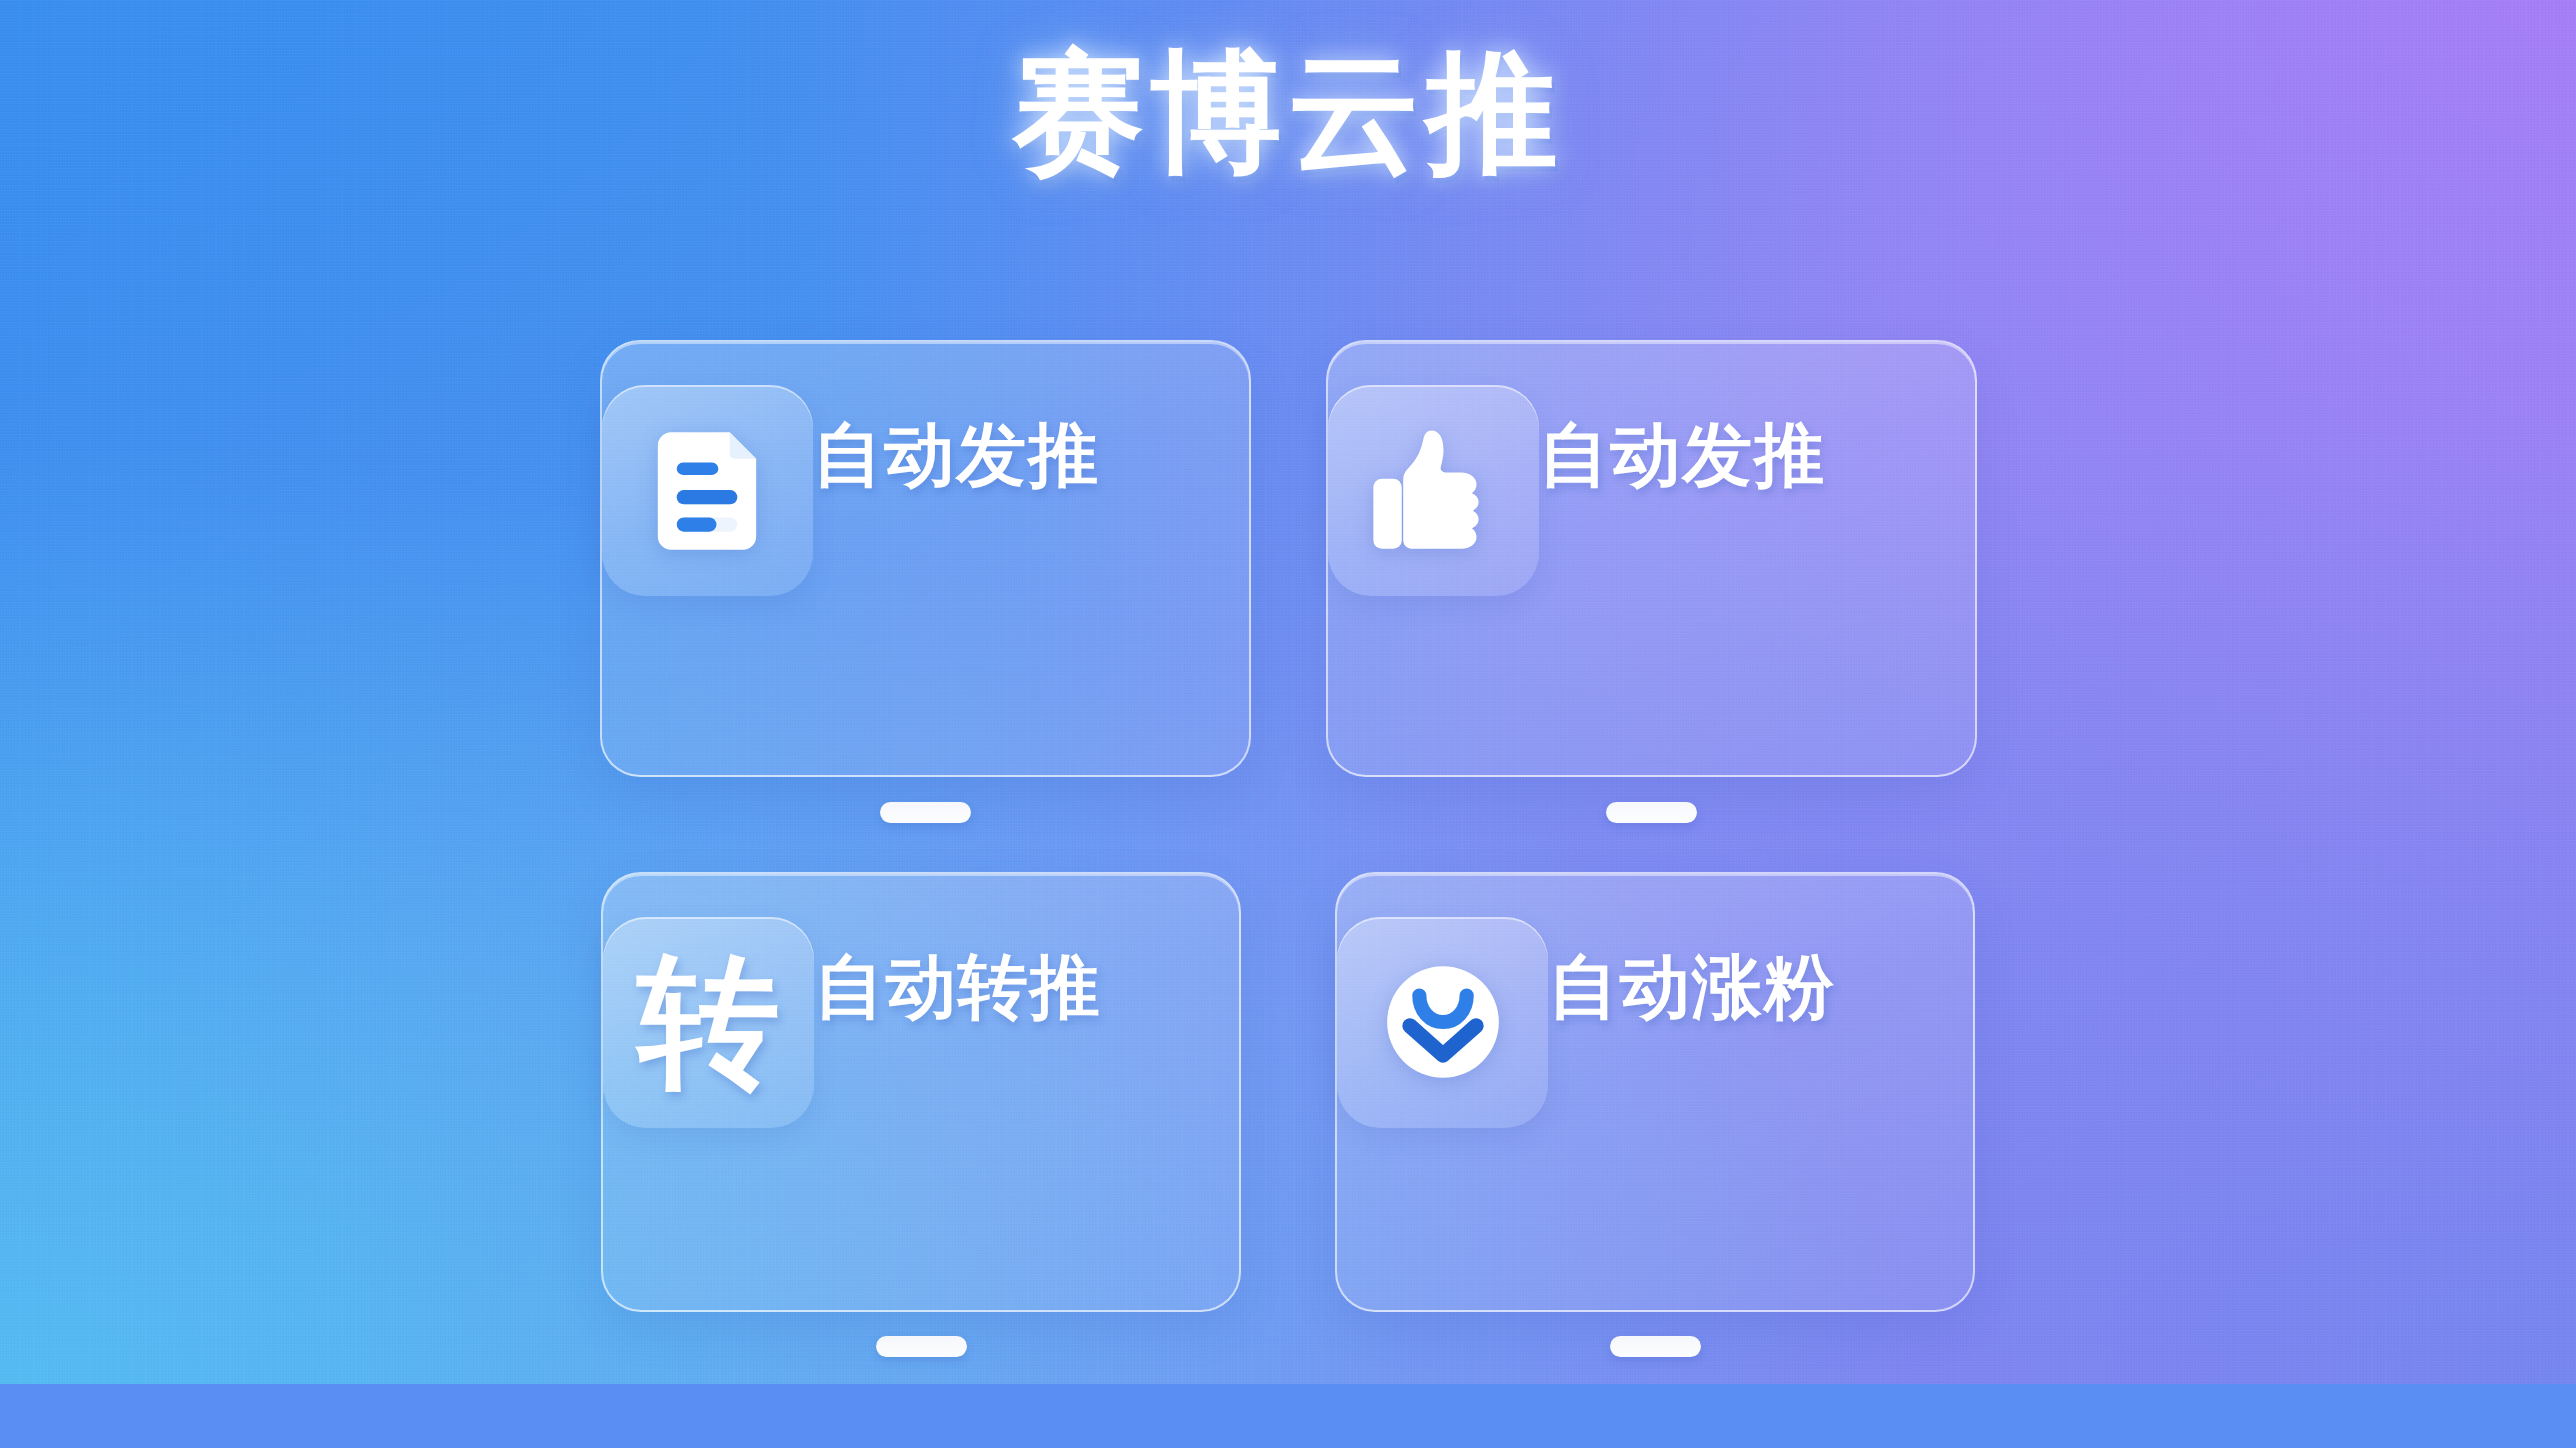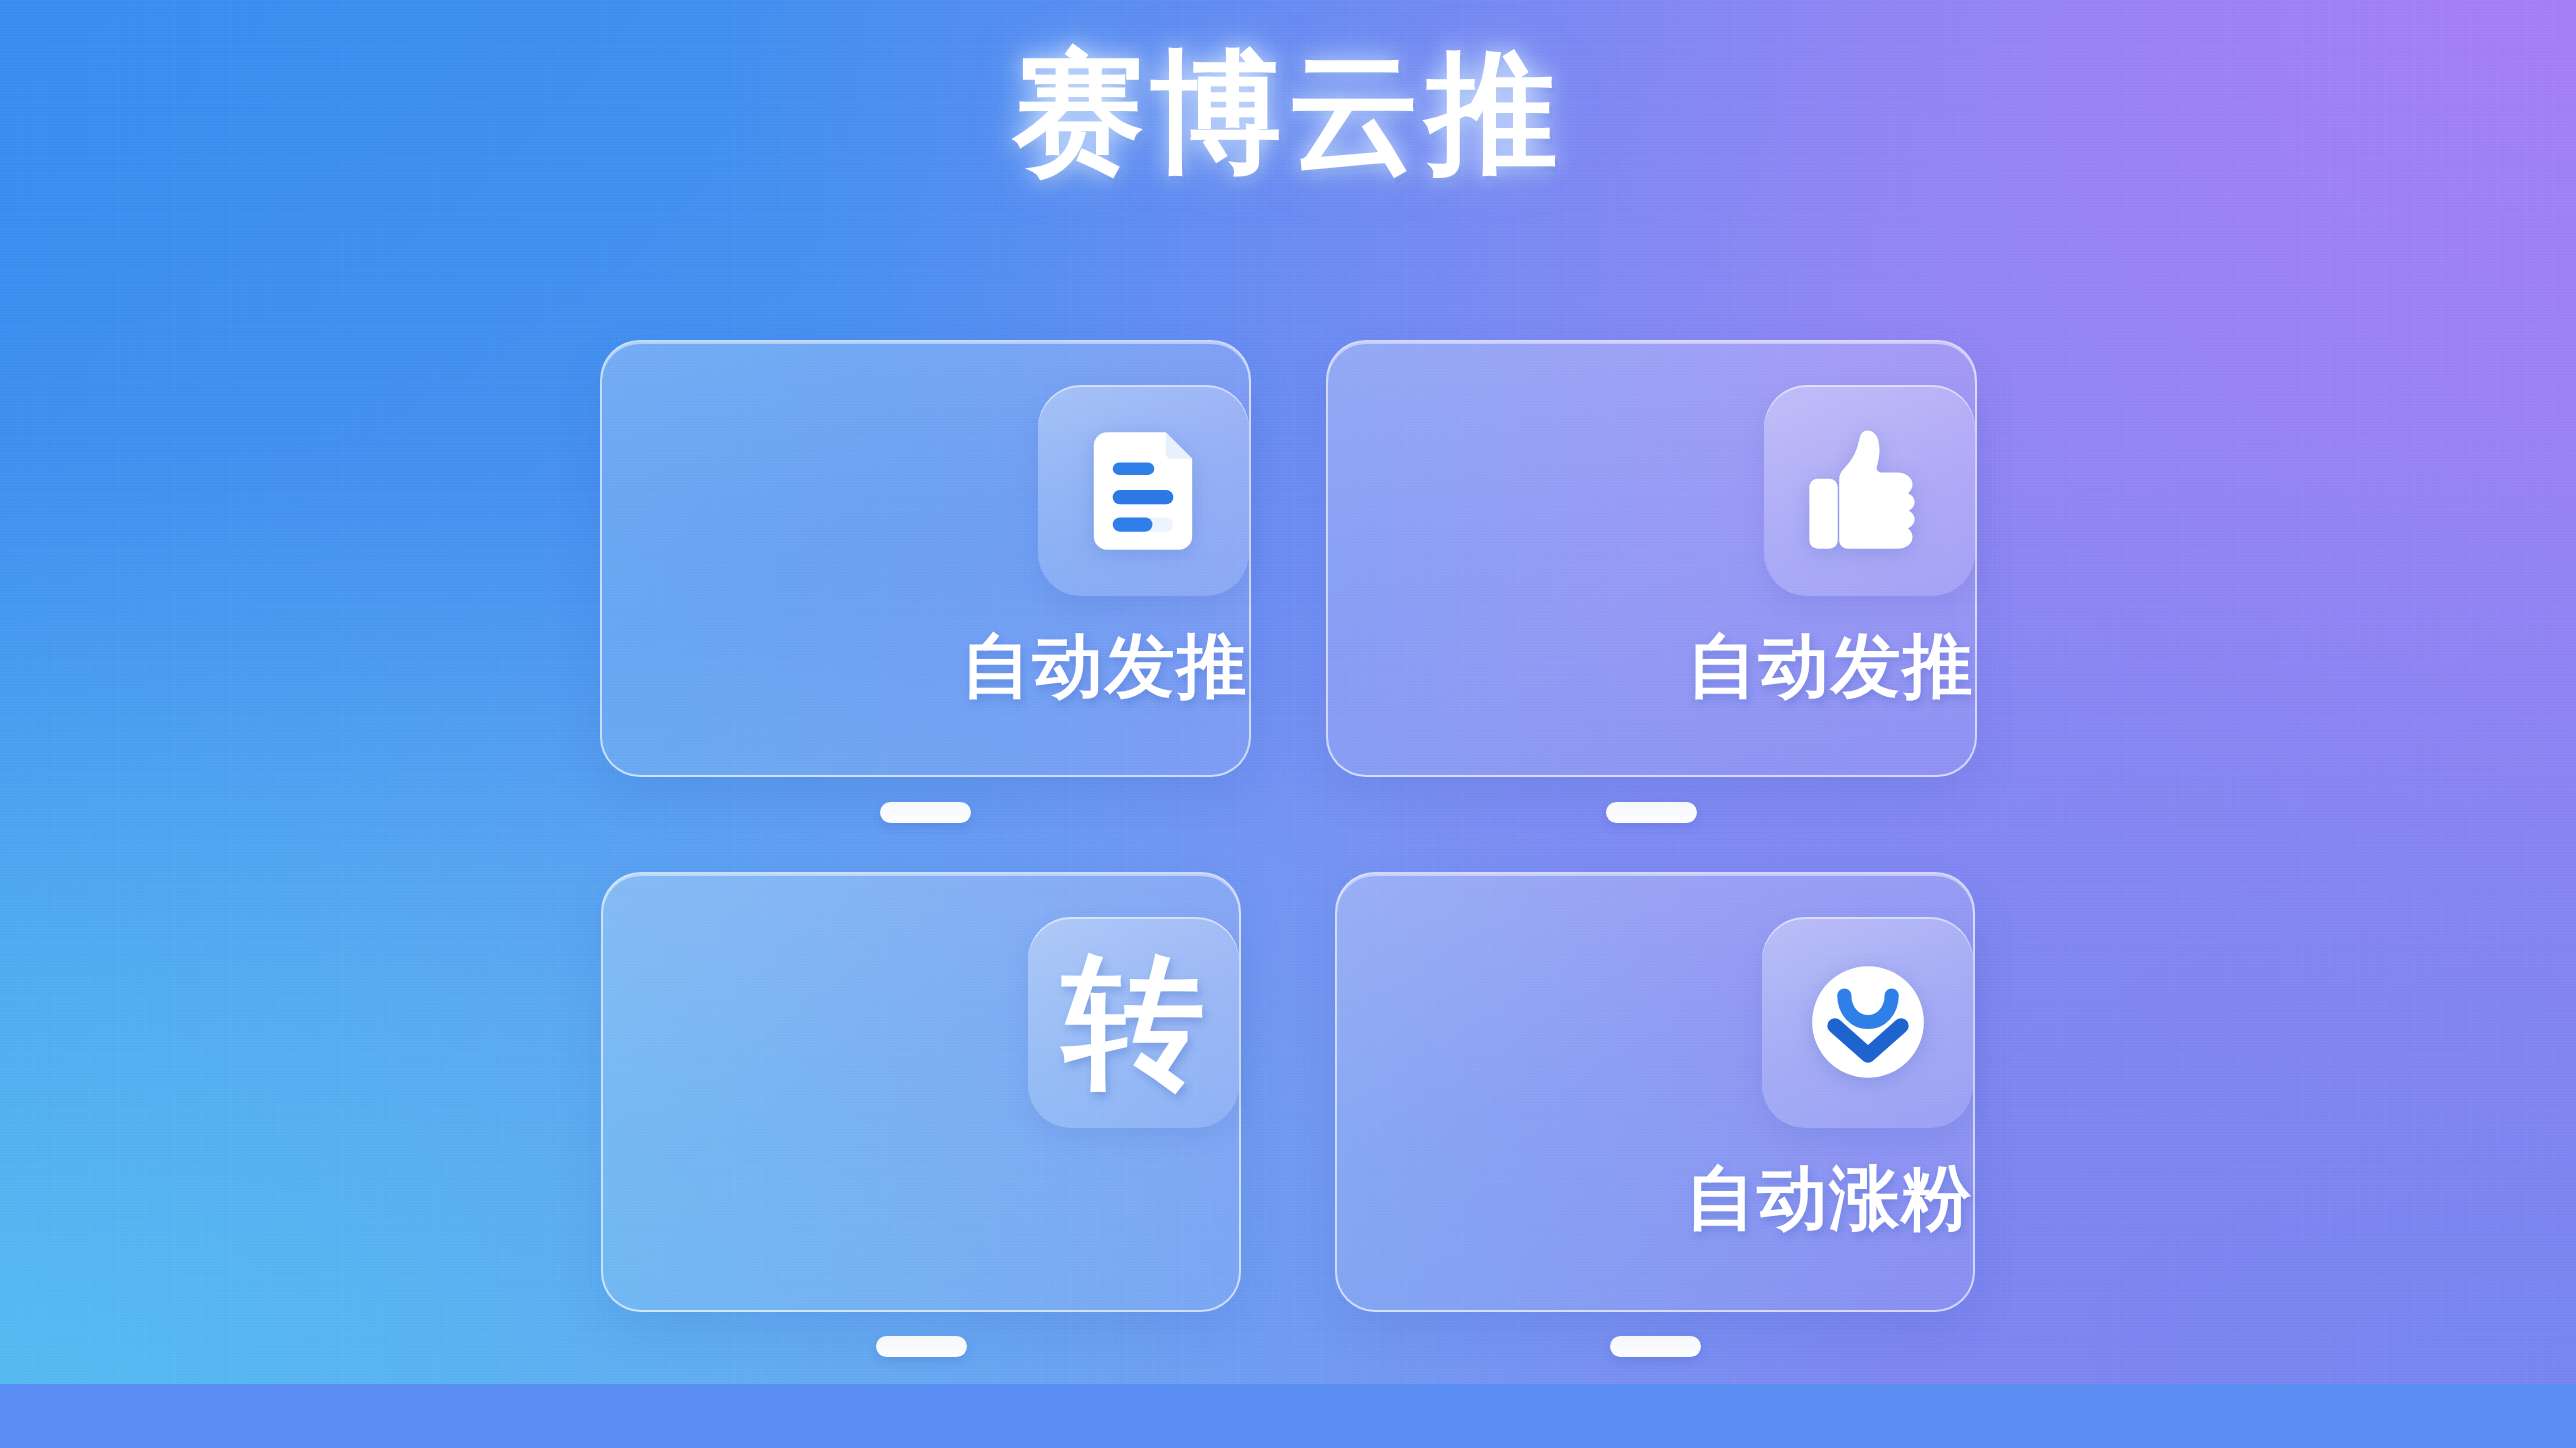--- a/index.html
+++ b/index.html
@@ -94,22 +94,22 @@
     width: 651px;
     height: 437px;
     border-radius: 40px;
     border: 2.8px solid rgba(255,255,255,0.62);
     background:
       linear-gradient(160deg, rgba(255,255,255,0.26) 0%, rgba(255,255,255,0.14) 45%, rgba(255,255,255,0.09) 100%);
     box-shadow:
       inset 0 1.9px 0 rgba(255,255,255,0.45),
       0 17px 45px rgba(40,70,170,0.12);
     display: flex;
-    flex-direction: column;
-    align-items: flex-end;
+    flex-direction: row;
+    align-items: flex-start;
     justify-content: flex-start;
     box-sizing: border-box;
     padding-top: 43px;
   }
   .card-r2 { width: 640px; height: 440px; }
 
   
   .icon-tile {
     width: 211px;
     height: 211px;
@@ -208,20 +208,21 @@
 
     </div>
 
     <div class="row row-2">
 
       <div class="card-slot">
         <div class="card card-r2">
           <div class="icon-tile">
             <span class="glyph-icon">转</span>
           </div>
+          <div class="card-label">自动转推</div>
         </div>
         <div class="card-underline"></div>
       </div>
 
       <div class="card-slot">
         <div class="card card-r2">
           <div class="icon-tile">
             <span>
               <svg width="142" height="142" viewBox="0 0 150 150" fill="none" xmlns="http://www.w3.org/2000/svg">
                 <circle cx="75" cy="75" r="59" fill="#ffffff"></circle>

